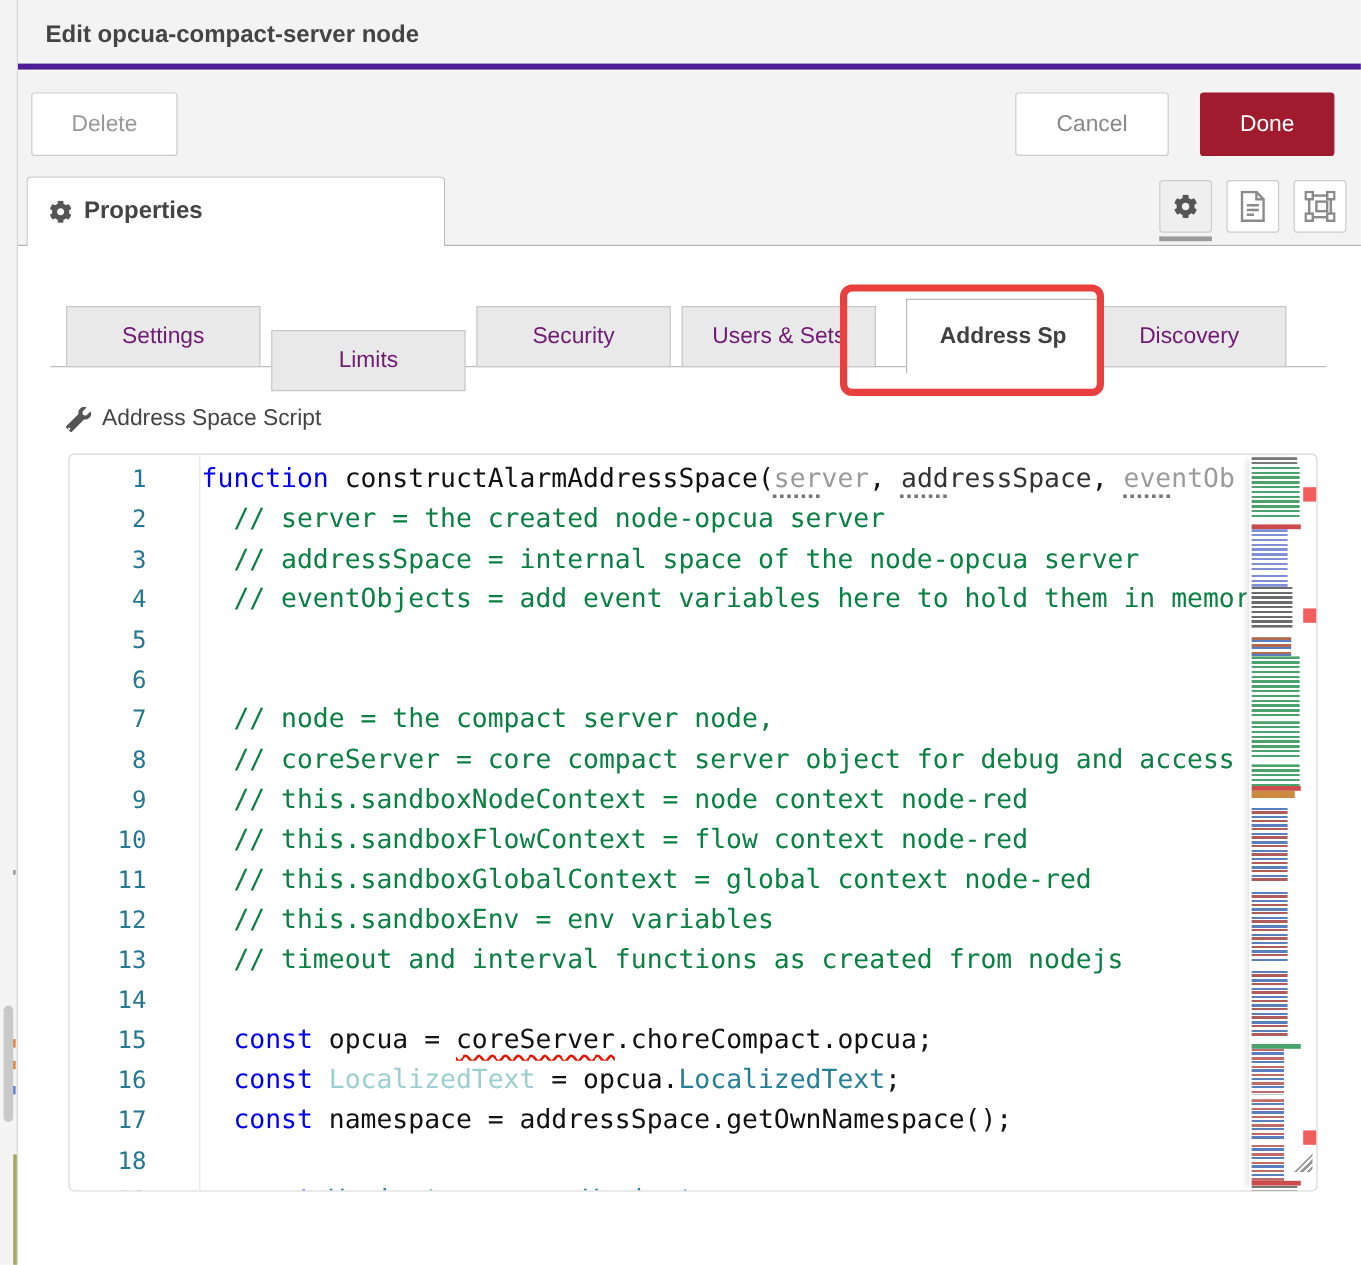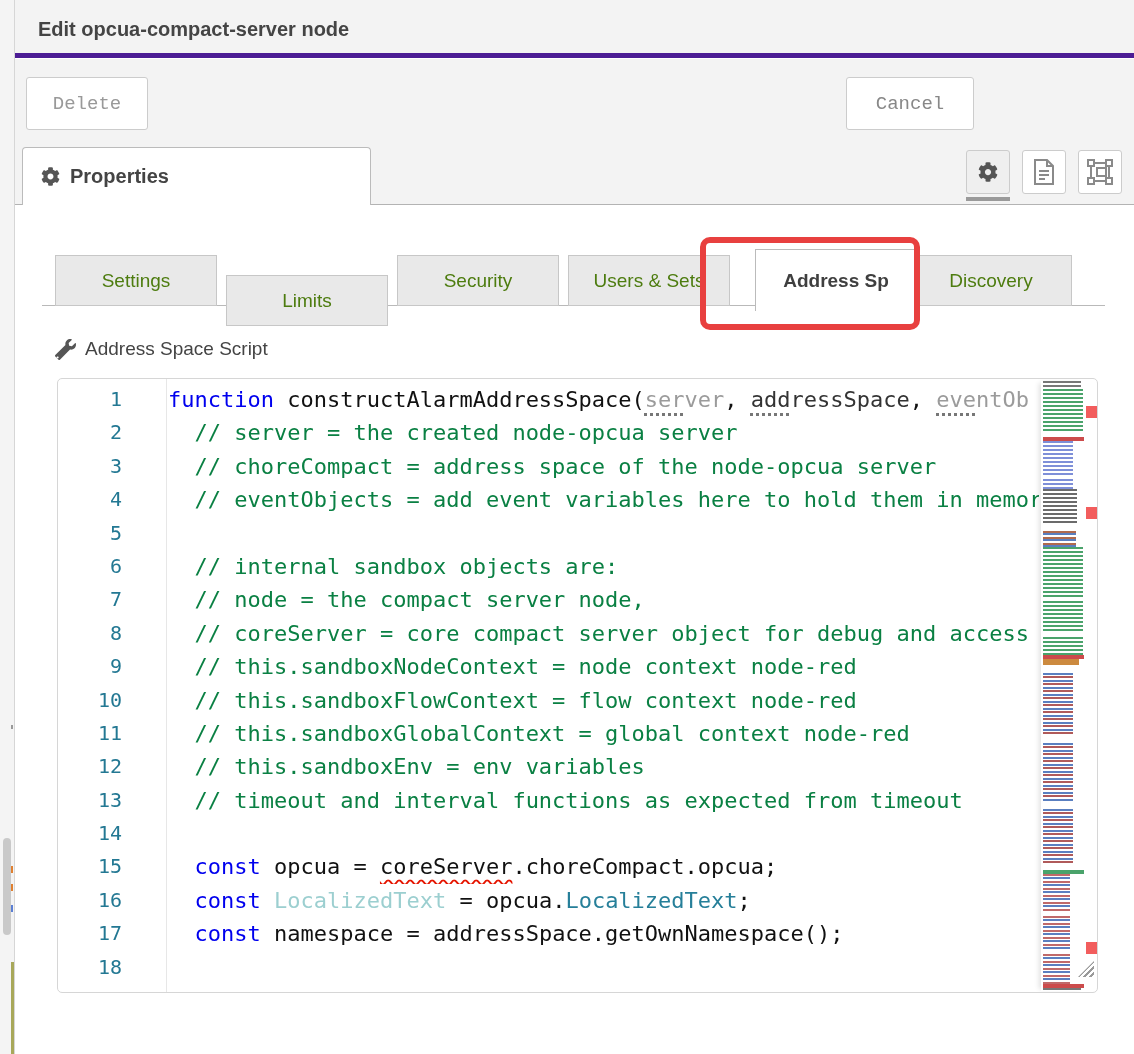--- a/index.html
+++ b/index.html
@@ -16,21 +16,21 @@
   
   .dialog { position:absolute; left:15px; top:0; width:1119px; height:1054px; background:#fff; }
 
   .tray-header { position:absolute; left:0; top:0; width:100%; height:58px;
                  background:#f3f3f3; border-bottom:5px solid #4c1d95; }
   .tray-title { position:absolute; left:23px; top:18px; font-size:20px; font-weight:bold; color:#444; }
 
   .btn-row { position:absolute; left:0; top:59px; width:100%; height:81px; background:#f3f3f3; }
   .btn { position:absolute; top:18px; height:53px; font-size:19px; border-radius:3px;
          border:1px solid #ccc; background:#fff; color:#999; cursor:pointer;
-         font-family:Liberation Mono, monospace; }
+         font-family:Liberation Sans, sans-serif; }
   .btn-delete { left:11px;  width:122px; }
   .btn-cancel { left:831px; width:128px; color:#888; }
   .btn-done   { left:985px; width:112px; background:#9f1b2d; border-color:#9f1b2d; color:#fff; }
 
   .toolbar-row { position:absolute; left:0; top:140px; width:100%; height:65px;
                  background:#f3f3f3; border-bottom:1px solid #b3b3b3; }
   .props-tab { position:absolute; left:7px; top:7px; width:349px; height:58px;
                background:#fff; border:1px solid #bbb; border-bottom:none;
                border-radius:4px 4px 0 0; display:flex; align-items:center;
                padding-left:18px; gap:10px; cursor:pointer; }
@@ -42,21 +42,21 @@
   .icon-btn.active::after { content:''; position:absolute; left:-1px; right:-1px;
               bottom:-8px; height:4px; background:#9a9a9a; }
   .ib-gear { left:951px; } .ib-doc { left:1007px; } .ib-app { left:1063px; }
 
   
   .content { position:absolute; left:0; top:205px; width:100%; height:849px; background:#fff; }
 
   .tab-line { position:absolute; left:27px; top:100px; width:1063px; height:0;
               border-top:1px solid #b9b9b9; z-index:0; }
   .tab { position:absolute; top:50px; width:162px; height:51px; background:#e9e9e9;
-         border:1px solid #c7c7c7; color:#4d7c0f; font-size:19px; display:flex;
+         border:1px solid #c7c7c7; color:#701a75; font-size:19px; display:flex;
          align-items:center; justify-content:center; cursor:pointer; z-index:1;
          white-space:nowrap; overflow:hidden; }
   .tab.active { top:44px; height:62px; background:#fff; border-color:#bbb;
                 border-bottom:none; color:#3f3f3f; font-weight:bold; z-index:2; }
 
   .annotation { position:absolute; left:685px; top:32px; width:220px; height:93px;
                 border:6px solid #e8403f; border-radius:10px; z-index:5; pointer-events:none; }
 
   .section-label { position:absolute; left:40px; top:133px; display:flex; align-items:center;
                    gap:9px; color:#444; font-size:19px; }
@@ -118,20 +118,21 @@
 
 <div class="dialog">
 
   <div class="tray-header">
     <span class="tray-title">Edit opcua-compact-server node</span>
   </div>
 
   <div class="btn-row">
     <button class="btn btn-delete">Delete</button>
     <button class="btn btn-cancel">Cancel</button>
+    <button class="btn btn-done">Done</button>
   </div>
 
   <div class="toolbar-row">
     <div class="props-tab">
       <span>
         <svg class="svgic" width="19" height="19" viewBox="0 0 512 512" fill="#555">
             <path d="M487.4 315.7l-42.6-24.6c4.3-23.2 4.3-47 0-70.2l42.6-24.6c4.9-2.8 7.1-8.6 5.5-14-11.1-35.6-30-67.8-54.7-94.6-3.8-4.1-10-5.1-14.8-2.3L380.8 110c-17.9-15.4-38.5-27.3-60.8-35.1V25.8c0-5.6-3.9-10.5-9.4-11.7-36.7-8.2-74.3-7.8-109.2 0-5.5 1.2-9.4 6.1-9.4 11.7V75c-22.2 7.9-42.8 19.8-60.8 35.1L88.7 85.5c-4.9-2.8-11-1.9-14.8 2.3-24.7 26.7-43.6 58.9-54.7 94.6-1.7 5.4.6 11.2 5.5 14L67.3 221c-4.3 23.2-4.3 47 0 70.2l-42.6 24.6c-4.9 2.8-7.1 8.6-5.5 14 11.1 35.6 30 67.8 54.7 94.6 3.8 4.1 10 5.1 14.8 2.3l42.6-24.6c17.9 15.4 38.5 27.3 60.8 35.1v49.2c0 5.6 3.9 10.5 9.4 11.7 36.7 8.2 74.3 7.8 109.2 0 5.5-1.2 9.4-6.1 9.4-11.7v-49.2c22.2-7.9 42.8-19.8 60.8-35.1l42.6 24.6c4.9 2.8 11 1.9 14.8-2.3 24.7-26.7 43.6-58.9 54.7-94.6 1.5-5.5-.7-11.3-5.6-14.1zM256 336c-44.1 0-80-35.9-80-80s35.9-80 80-80 80 35.9 80 80-35.9 80-80 80z"></path>
           </svg>
       </span>
       <span class="props-label">Properties</span>
@@ -188,31 +189,31 @@
           </svg>
       </span>
       <span>Address Space Script</span>
     </div>
 
     <div class="editor">
       <div class="gutter-sep"></div>
       <div class="code-rows" id="rows">
           <div class="code-row"><span class="ln">1</span><span class="code"><span class="tok-kw">function</span><span class="tok-pl"> constructAlarmAddressSpace(</span><span class="tok-dim u-dots">ser</span><span class="tok-dim">ver</span><span class="tok-pl">, </span><span class="tok-prm u-dots">add</span><span class="tok-prm">ressSpace</span><span class="tok-pl">, </span><span class="tok-dim u-dots">eve</span><span class="tok-dim">ntOb</span></span></div>
           <div class="code-row"><span class="ln">2</span><span class="code"><span class="tok-pl">  </span><span class="tok-cm">// server = the created node-opcua server</span></span></div>
-          <div class="code-row"><span class="ln">3</span><span class="code"><span class="tok-pl">  </span><span class="tok-cm">// choreCompact = address space of the node-opcua server</span></span></div>
+          <div class="code-row"><span class="ln">3</span><span class="code"><span class="tok-pl">  </span><span class="tok-cm">// addressSpace = internal space of the node-opcua server</span></span></div>
           <div class="code-row"><span class="ln">4</span><span class="code"><span class="tok-pl">  </span><span class="tok-cm">// eventObjects = add event variables here to hold them in memory</span></span></div>
           <div class="code-row"><span class="ln">5</span><span class="code"></span></div>
-          <div class="code-row"><span class="ln">6</span><span class="code"><span class="tok-pl">  </span><span class="tok-cm">// internal sandbox objects are:</span></span></div>
+          <div class="code-row"><span class="ln">6</span><span class="code"><span class="tok-pl">  </span></span></div>
           <div class="code-row"><span class="ln">7</span><span class="code"><span class="tok-pl">  </span><span class="tok-cm">// node = the compact server node,</span></span></div>
           <div class="code-row"><span class="ln">8</span><span class="code"><span class="tok-pl">  </span><span class="tok-cm">// coreServer = core compact server object for debug and access</span></span></div>
           <div class="code-row"><span class="ln">9</span><span class="code"><span class="tok-pl">  </span><span class="tok-cm">// this.sandboxNodeContext = node context node-red</span></span></div>
           <div class="code-row"><span class="ln">10</span><span class="code"><span class="tok-pl">  </span><span class="tok-cm">// this.sandboxFlowContext = flow context node-red</span></span></div>
           <div class="code-row"><span class="ln">11</span><span class="code"><span class="tok-pl">  </span><span class="tok-cm">// this.sandboxGlobalContext = global context node-red</span></span></div>
           <div class="code-row"><span class="ln">12</span><span class="code"><span class="tok-pl">  </span><span class="tok-cm">// this.sandboxEnv = env variables</span></span></div>
-          <div class="code-row"><span class="ln">13</span><span class="code"><span class="tok-pl">  </span><span class="tok-cm">// timeout and interval functions as expected from timeout</span></span></div>
+          <div class="code-row"><span class="ln">13</span><span class="code"><span class="tok-pl">  </span><span class="tok-cm">// timeout and interval functions as created from nodejs</span></span></div>
           <div class="code-row"><span class="ln">14</span><span class="code"></span></div>
           <div class="code-row"><span class="ln">15</span><span class="code"><span class="tok-pl">  </span><span class="tok-kw">const</span><span class="tok-pl"> opcua = </span><span class="tok-pl u-wavy">coreServer</span><span class="tok-pl">.choreCompact.opcua;</span></span></div>
           <div class="code-row"><span class="ln">16</span><span class="code"><span class="tok-pl">  </span><span class="tok-kw">const</span><span class="tok-pl"> </span><span class="tok-tyd">LocalizedText</span><span class="tok-pl"> = opcua.</span><span class="tok-ty">LocalizedText</span><span class="tok-pl">;</span></span></div>
           <div class="code-row"><span class="ln">17</span><span class="code"><span class="tok-pl">  </span><span class="tok-kw">const</span><span class="tok-pl"> namespace = addressSpace.getOwnNamespace();</span></span></div>
           <div class="code-row"><span class="ln">18</span><span class="code"></span></div>
           <div class="code-row"><span class="ln">19</span><span class="code"><span class="tok-pl">  </span><span class="tok-kw">const</span><span class="tok-pl"> </span><span class="tok-ty">Variant</span><span class="tok-pl"> = opcua.</span><span class="tok-ty">Variant</span><span class="tok-pl">;</span></span></div>
         </div>
       <div class="minimap" id="minimap">
           <div class="mseg m-mx" style="height: 8px;"></div>
           <div class="mseg m-gr" style="height: 42px;"></div>

